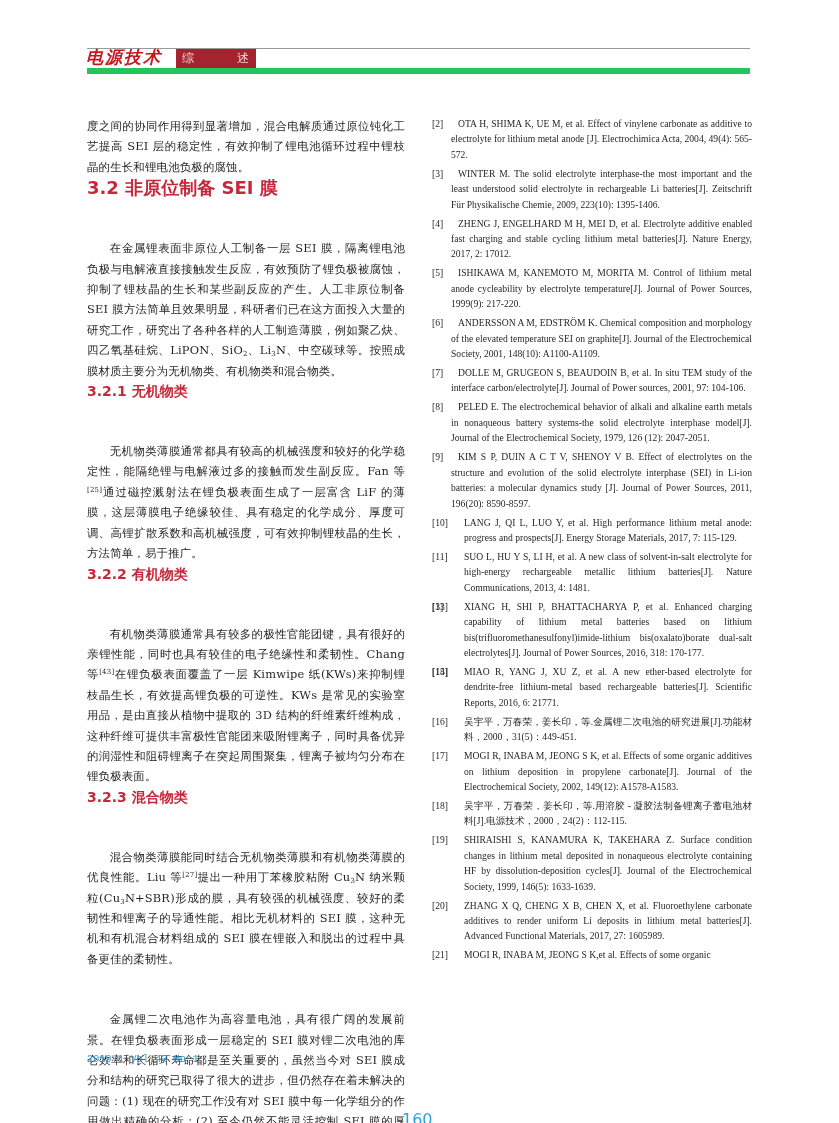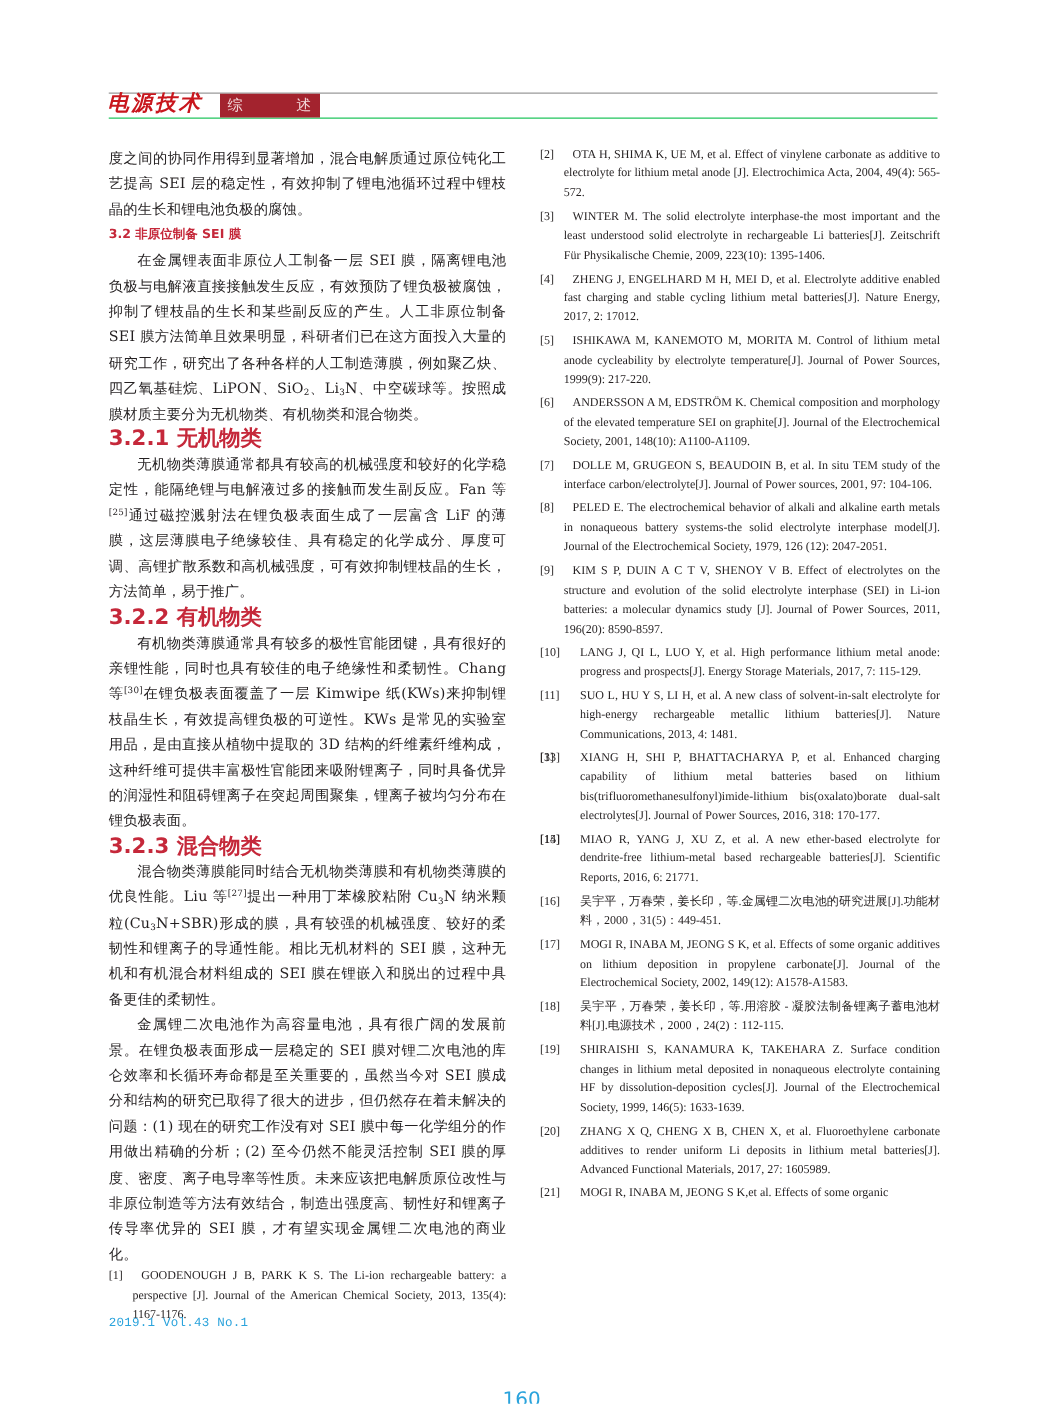--- a/index.html
+++ b/index.html
@@ -1,38 +1,38 @@
 <!DOCTYPE html>
 <html><head>
 <meta charset="utf-8">
 <style>
   html, body { margin: 0; padding: 0; background: #ffffff; }
   body { width: 839px; height: 1123px; position: relative; overflow: hidden;
          font-family: "DejaVu Serif", "Liberation Serif", serif; color: #231f20; }
 
-  .header { position: absolute; left: 87px; top: 74px; width: 663px; height: 19px;
-            border-top: 1px solid #9a9a9a; border-bottom: 1px solid #22c55e; }
+  .header { position: absolute; left: 87px; top: 48px; width: 663px; height: 19px;
+            border-top: 1px solid #9a9a9a; border-bottom: 6px solid #22c55e; }
   .journal-logo { position: absolute; left: -1px; top: -3px; width: 82px; height: 22px;
                   color: #c8161d; font-family: "DejaVu Serif", serif; font-weight: bold; font-style: italic;
                   font-size: 17px; letter-spacing: 2px; line-height: 22px; }
   .section-tag { position: absolute; left: 89px; top: 0px; width: 80px; height: 19px;
                  background: #a3232e; color: #f3d9db; font-family: "DejaVu Sans", sans-serif;
                  font-size: 12px; line-height: 19px; }
   .section-tag .c1 { position: absolute; left: 6px; }
   .section-tag .c2 { position: absolute; right: 7px; }
 
   .col { position: absolute; top: 116px; }
   .col-left { left: 87px; width: 318px; }
   .col-right { left: 432px; width: 320px; }
 
   .p { font-size: 11.4px; line-height: 20.4px; margin: 0; text-align: justify; letter-spacing: 0.2px; }
-  .p.indent { text-indent: 2em; }
+  .p.indent { text-indent: 2em; margin-top: 40px; }
 
-  .h2 { color: #c5283a; font-family: "DejaVu Sans", sans-serif; font-size: 10px; line-height: 21px; margin: 0; }
-  .h3 { color: #c5283a; font-family: "DejaVu Sans", sans-serif; font-size: 17px; line-height: 19px; margin: 1px 0 0 0; }
+  .h2 { color: #c5283a; font-family: "DejaVu Sans", sans-serif; font-size: 18px; line-height: 21px; margin: 0; }
+  .h3 { color: #c5283a; font-family: "DejaVu Sans", sans-serif; font-size: 14px; line-height: 19px; margin: 1px 0 0 0; }
   .h1 { color: #c5283a; font-family: "DejaVu Sans", sans-serif; font-size: 18.5px; line-height: 26px; margin: 1px 0 -2px 0; }
   .refs-title { color: #c5283a; font-family: "DejaVu Sans", sans-serif; font-size: 17px; font-weight: bold;
                 line-height: 24px; margin: 4px 0 2px 0; letter-spacing: 1px; }
 
   sup { font-size: 7px; vertical-align: 4px; line-height: 0; }
   sub { font-size: 7px; vertical-align: -2px; line-height: 0; }
 
   .ref { position: relative; font-size: 9.6px; line-height: 15.4px; padding-left: 26px; margin: 0 0 3.6px 0;
          text-align: justify; font-family: "Liberation Serif", serif; }
   .ref .num { position: absolute; left: 0; top: 0; }
@@ -58,21 +58,21 @@
 
 <div class="col col-left">
   <p class="p">度之间的协同作用得到显著增加，混合电解质通过原位钝化工艺提高 SEI 层的稳定性，有效抑制了锂电池循环过程中锂枝晶的生长和锂电池负极的腐蚀。</p>
   <h2 class="h2">3.2  非原位制备 SEI 膜</h2>
   <p class="p indent"><span>在金属锂表面非原位人工制备一层 SEI 膜，隔离锂电池负极与电解液直接接触发生反应，有效预防了锂负极被腐蚀，抑制了锂枝晶的生长和某些副反应的产生。人工非原位制备 SEI 膜方法简单且效果明显，科研者们已在这方面投入大量的研究工作，研究出了各种各样的人工制造薄膜，例如聚乙炔、四乙氧基硅烷、LiPON、</span><span>SiO</span><sub>2</sub><span>、Li</span><sub>3</sub><span>N、中空碳球等。按照成膜材质主要分为无机物类、有机物类和混合物类。</span></p>
 
   <h3 class="h3">3.2.1  无机物类</h3>
   <p class="p indent"><span>无机物类薄膜通常都具有较高的机械强度和较好的化学稳定性，能隔绝锂与电解液过多的接触而发生副反应。Fan 等</span><sup>[25]</sup><span>通过磁控溅射法在锂负极表面生成了一层富含 LiF 的薄膜，这层薄膜电子绝缘较佳、具有稳定的化学成分、厚度可调、高锂扩散系数和高机械强度，可有效抑制锂枝晶的生长，方法简单，易于推广。</span></p>
 
   <h3 class="h3">3.2.2  有机物类</h3>
-  <p class="p indent"><span>有机物类薄膜通常具有较多的极性官能团键，具有很好的亲锂性能，同时也具有较佳的电子绝缘性和柔韧性。Chang 等</span><sup>[30]</sup><span>在锂负极表面覆盖了一层 Kimwipe 纸(KWs)来抑制锂枝晶生长，有效提高锂负极的可逆性。KWs 是常见的实验室用品，是由直接从植物中提取的 3D 结构的纤维素纤维构成，这种纤维可提供丰富极性官能团来吸附锂离子，同时具备优异的润湿性和阻碍锂离子在突起周围聚集，锂离子被均匀分布在锂负极表面。</span></p>
+  <p class="p indent"><span>有机物类薄膜通常具有较多的极性官能团键，具有很好的亲锂性能，同时也具有较佳的电子绝缘性和柔韧性。Chang 等</span><sup>[43]</sup><span>在锂负极表面覆盖了一层 Kimwipe 纸(KWs)来抑制锂枝晶生长，有效提高锂负极的可逆性。KWs 是常见的实验室用品，是由直接从植物中提取的 3D 结构的纤维素纤维构成，这种纤维可提供丰富极性官能团来吸附锂离子，同时具备优异的润湿性和阻碍锂离子在突起周围聚集，锂离子被均匀分布在锂负极表面。</span></p>
 
   <h3 class="h3">3.2.3  混合物类</h3>
   <p class="p indent"><span>混合物类薄膜能同时结合无机物类薄膜和有机物类薄膜的优良性能。Liu 等</span><sup>[27]</sup><span>提出一种用丁苯橡胶粘附 Cu</span><sub>3</sub><span>N 纳米颗粒(Cu</span><sub>3</sub><span>N+SBR)形成的膜，具有较强的机械强度、较好的柔韧性和锂离子的导通性能。相比无机材料的 SEI 膜，这种无机和有机混合材料组成的 SEI 膜在锂嵌入和脱出的过程中具备更佳的柔韧性。</span></p>
 
   <p class="p indent">金属锂二次电池作为高容量电池，具有很广阔的发展前景。在锂负极表面形成一层稳定的 SEI 膜对锂二次电池的库仑效率和长循环寿命都是至关重要的，虽然当今对 SEI 膜成分和结构的研究已取得了很大的进步，但仍然存在着未解决的问题：(1) 现在的研究工作没有对 SEI 膜中每一化学组分的作用做出精确的分析；(2) 至今仍然不能灵活控制 SEI 膜的厚度、密度、离子电导率等性质。未来应该把电解质原位改性与非原位制造等方法有效结合，制造出强度高、韧性好和锂离子传导率优异的 SEI 膜，才有望实现金属锂二次电池的商业化。</p>
 
   <div class="ref">
     <span class="num">[1]</span>
     <span class="txt">GOODENOUGH J B, PARK K S. The Li-ion rechargeable battery: a perspective [J]. Journal of the American Chemical Society, 2013, 135(4): 1167-1176.</span>
   </div>

